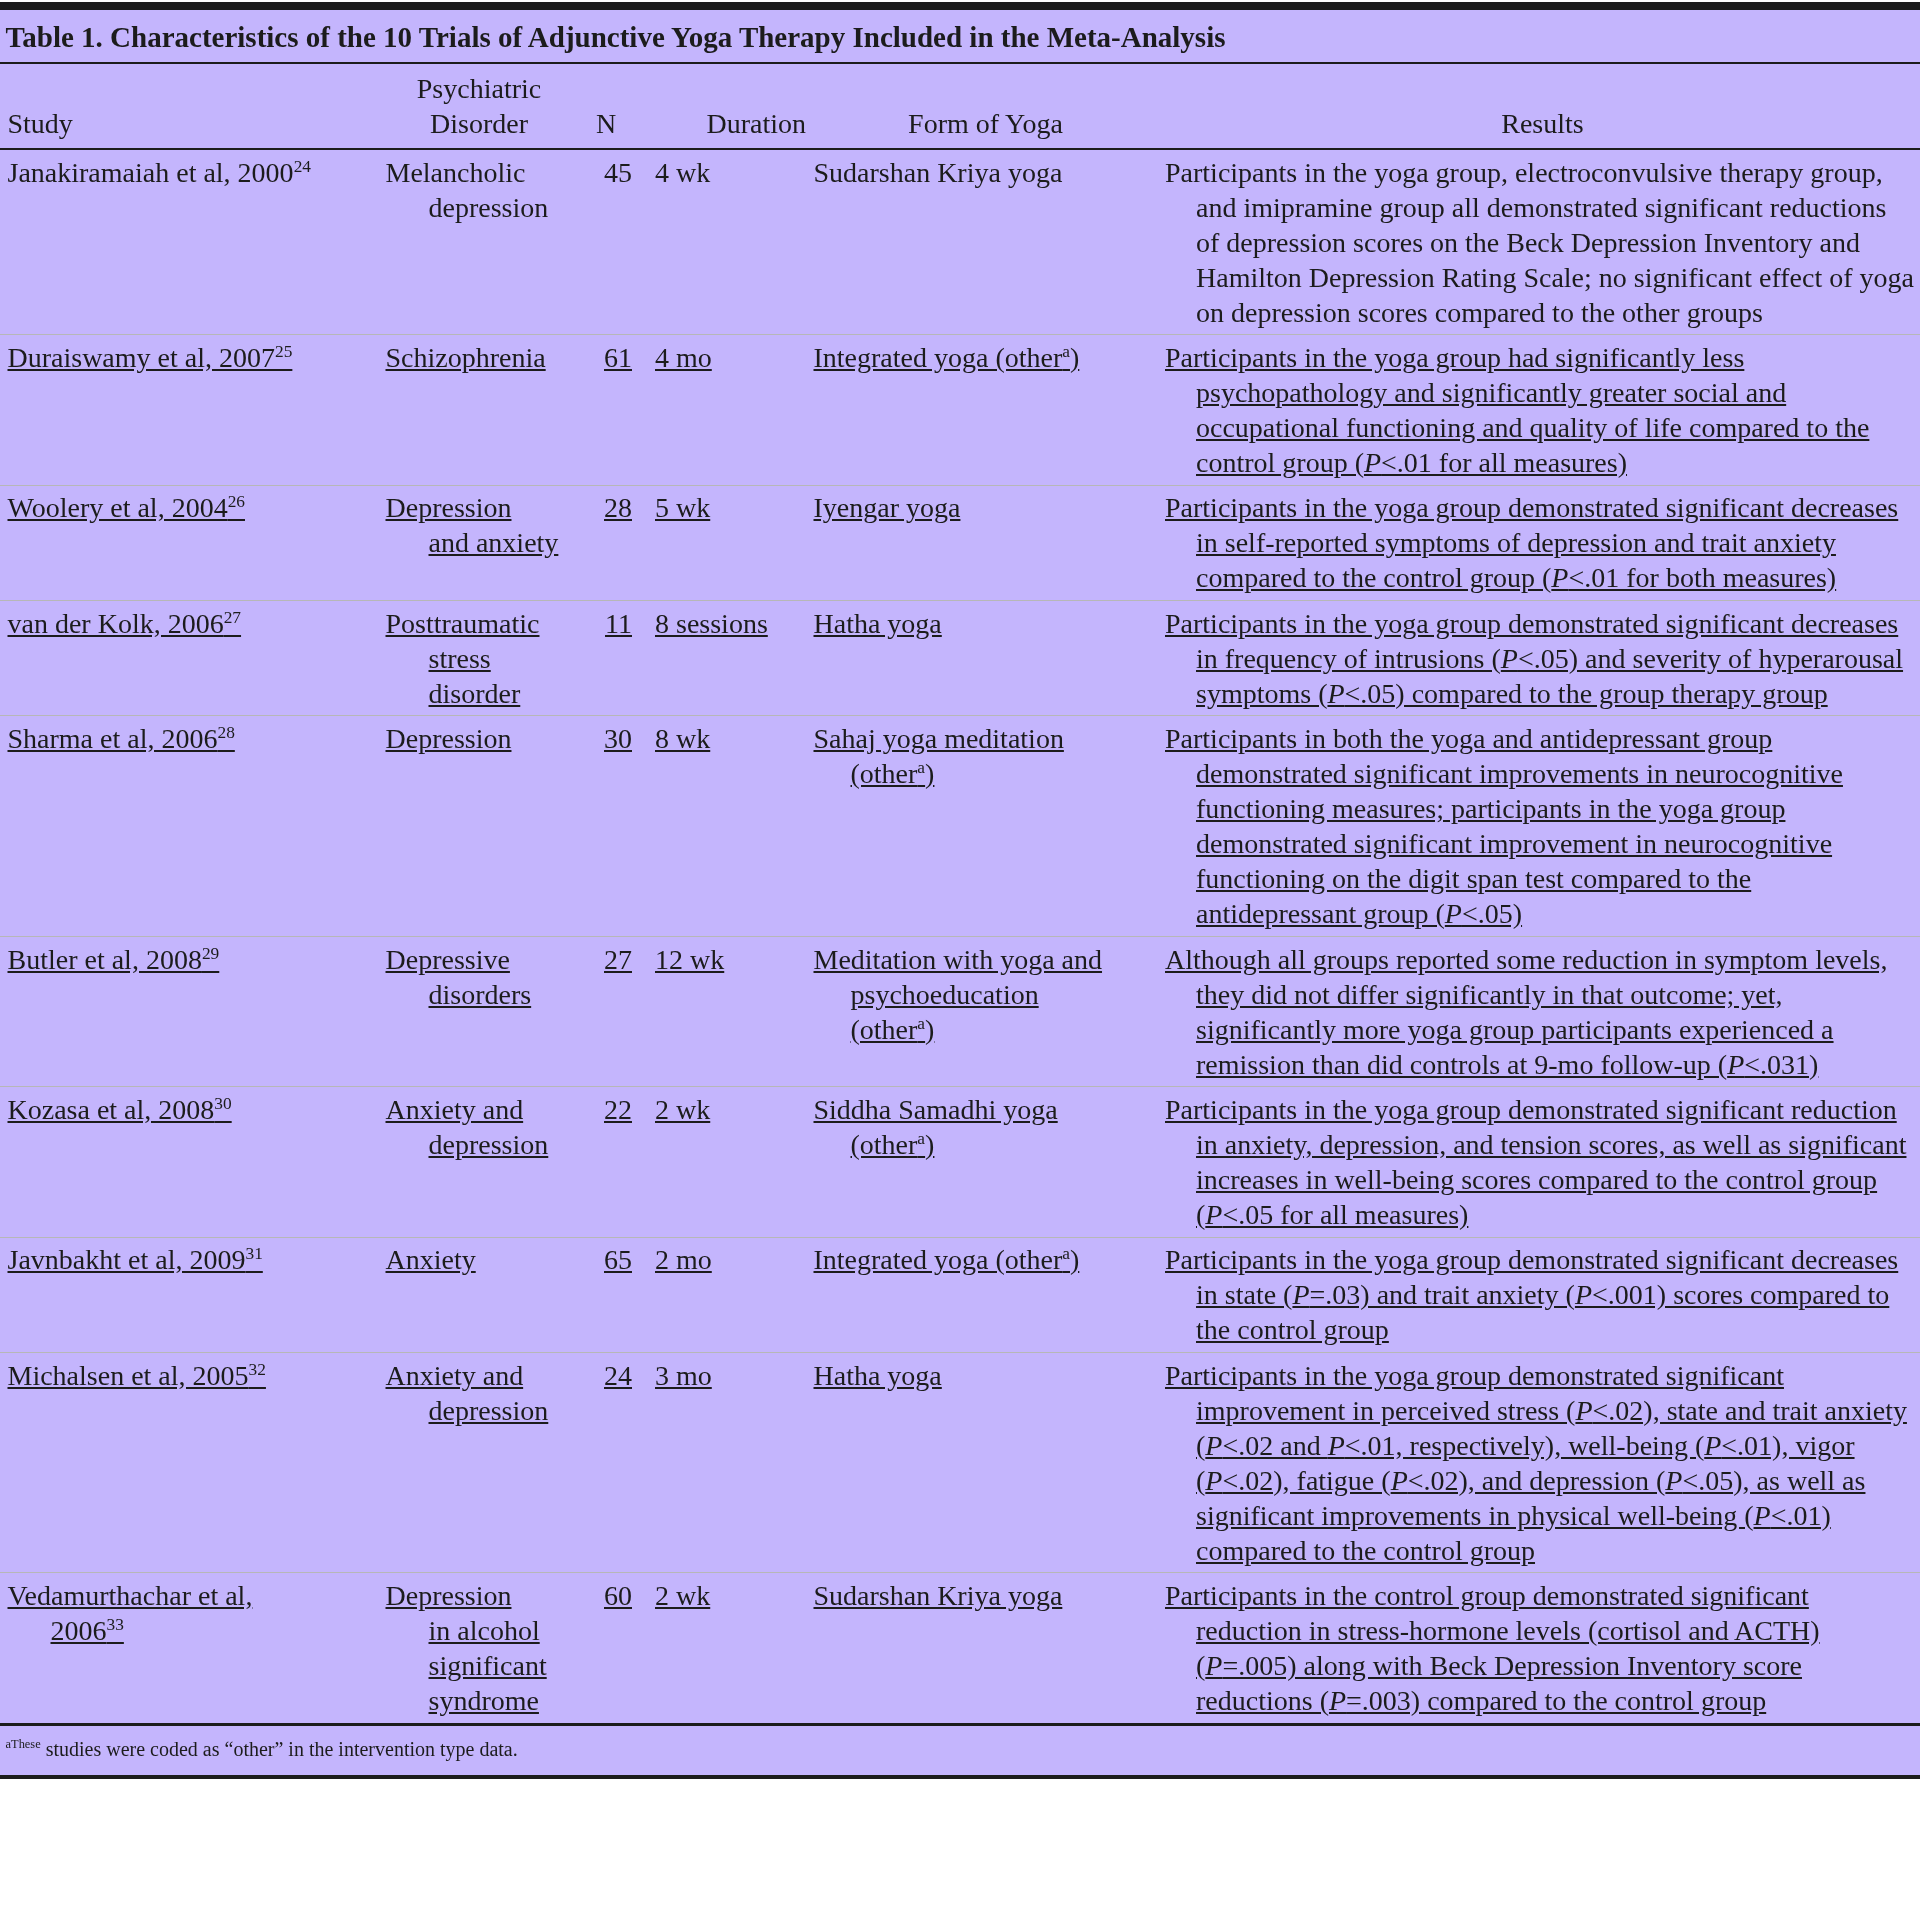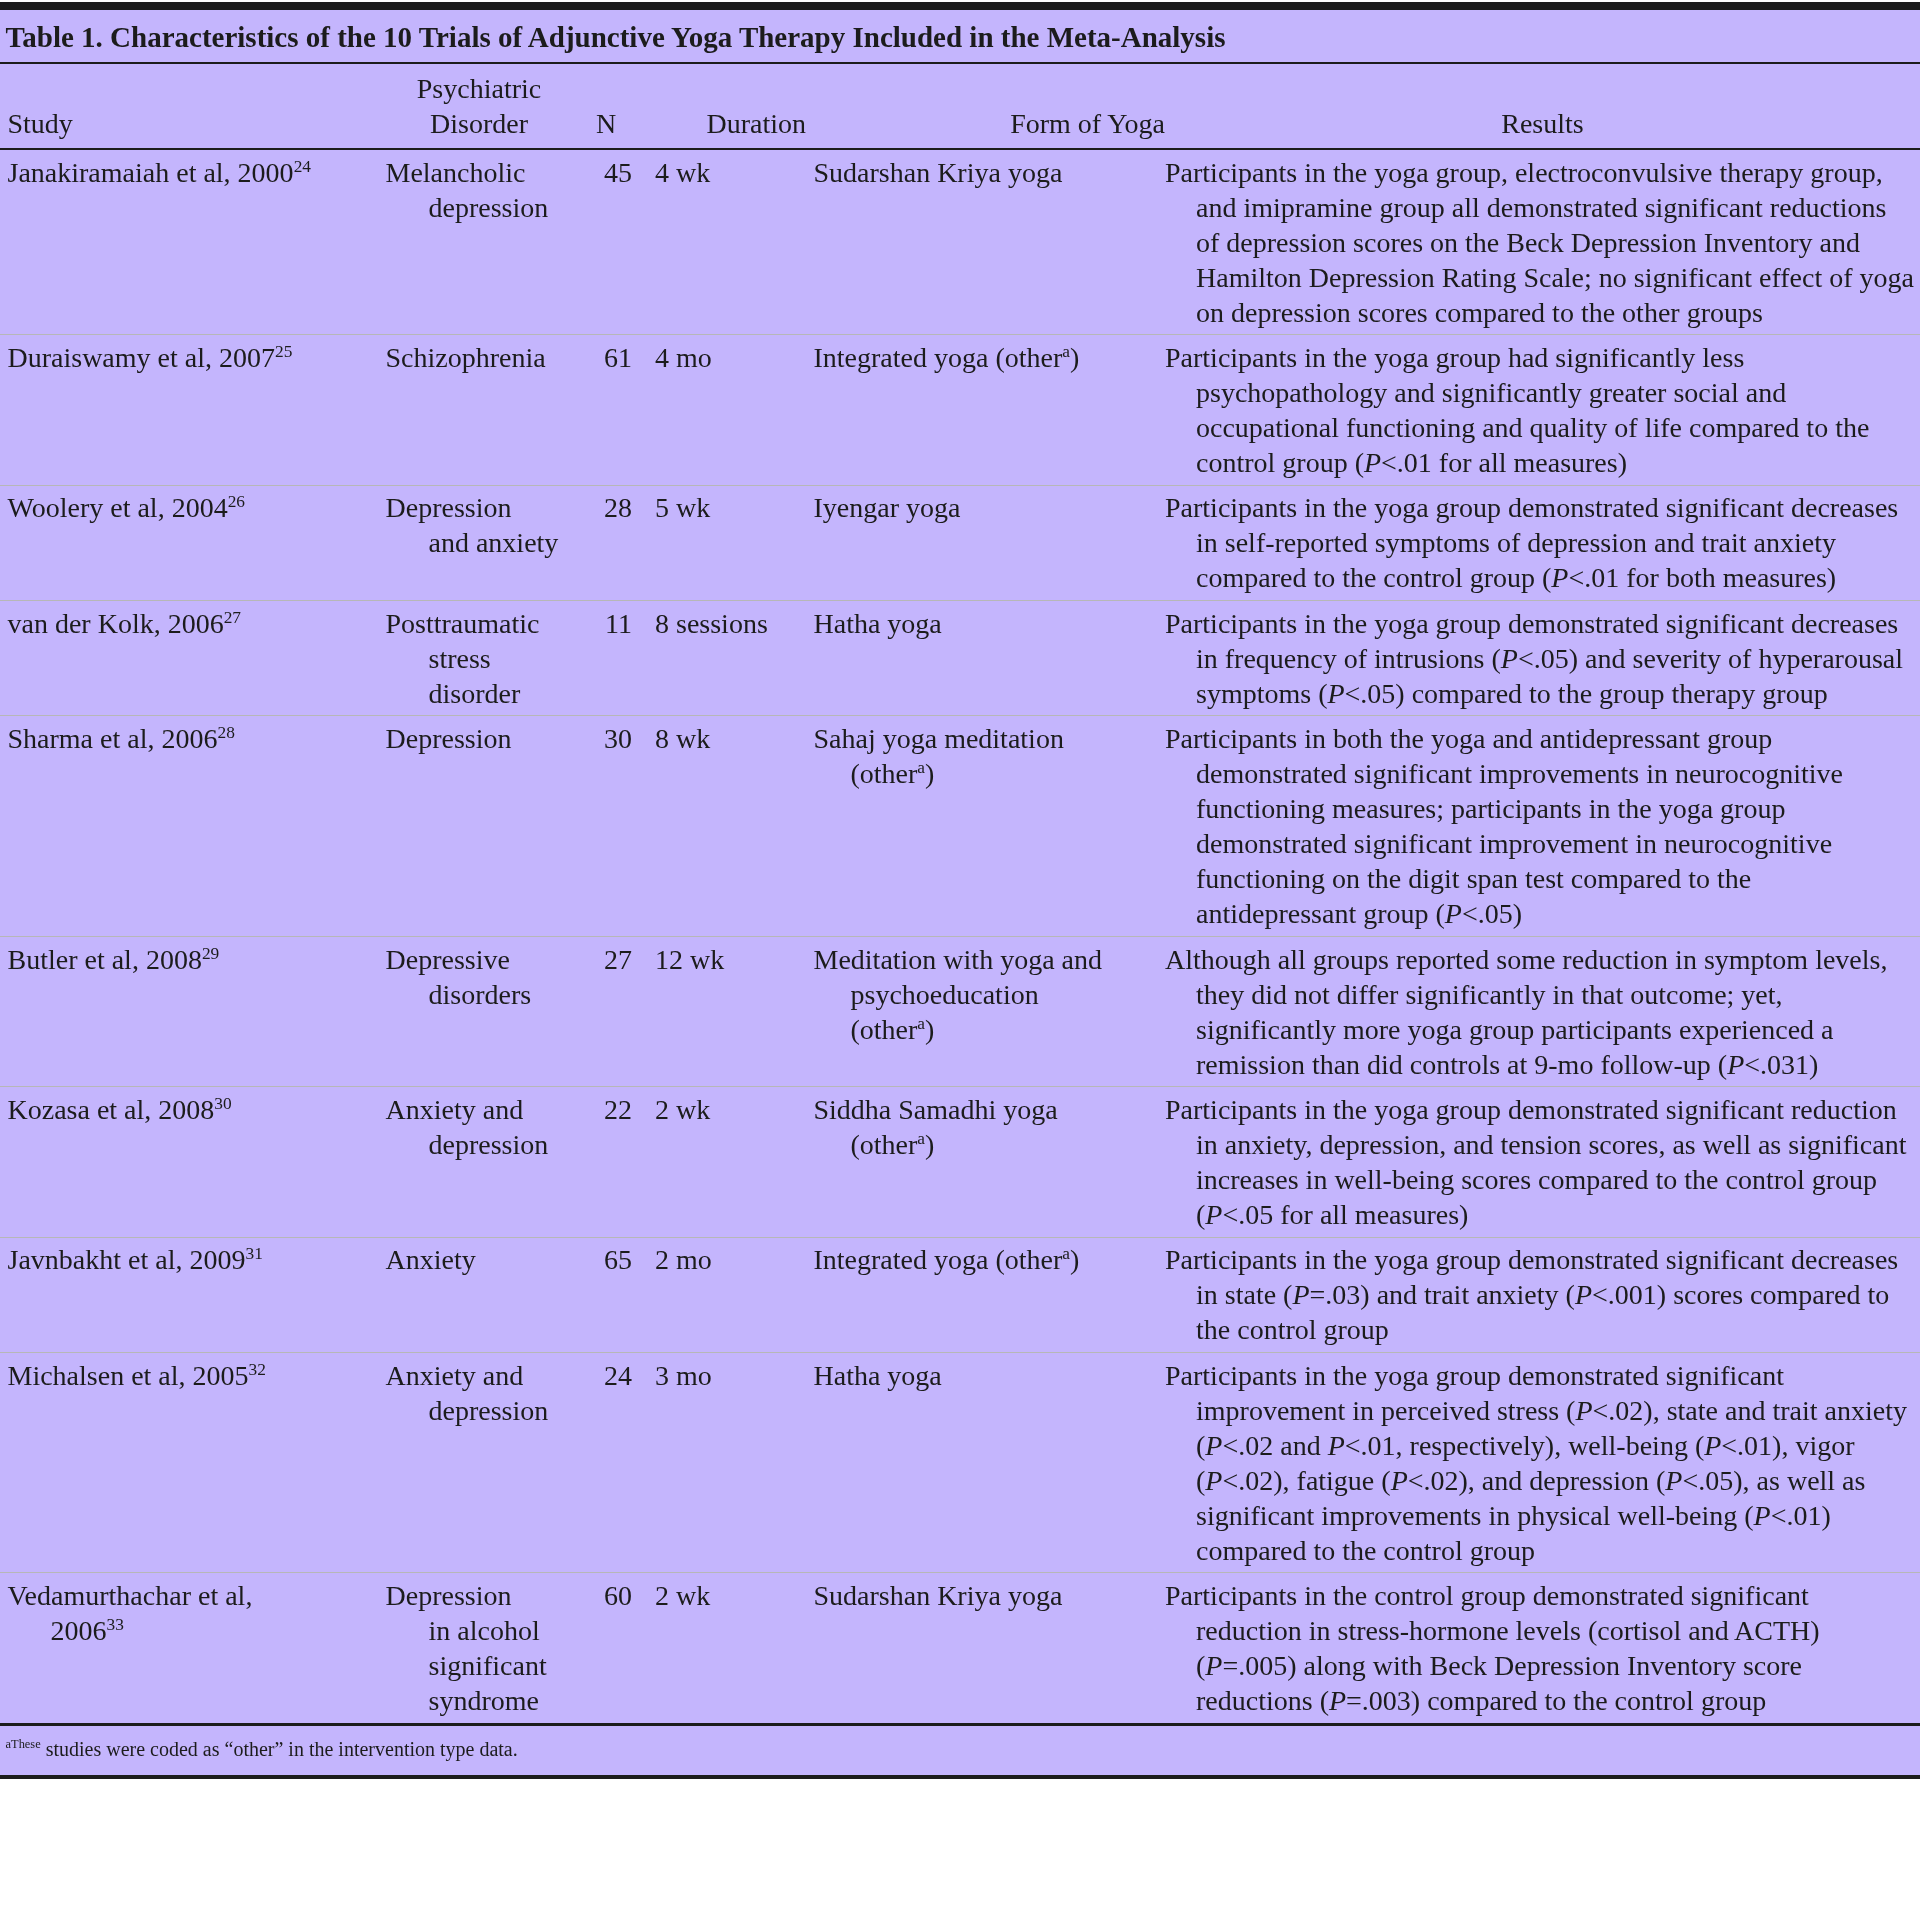--- a/index.html
+++ b/index.html
@@ -29,27 +29,27 @@
   thead th {
     font-weight:normal;
     vertical-align:bottom;
     padding:7.5px 0 6.5px 0;
     border-bottom:2.8px solid #1c1c1c;
   }
   th.c-study   { text-align:left;  padding-left:7.5px; }
   th.c-disorder{ text-align:center; }
   th.c-n       { text-align:center; }
   th.c-duration{ text-align:right; padding-left:23px; }
-  th.c-yoga    { text-align:right; }
+  th.c-yoga    { text-align:center; }
   th.c-results { text-align:center; }
   tbody td {
     vertical-align:top;
     padding:4.7px 0 4.7px 7.5px;
   }
-  tbody tr + tr td { border-top:1.9px solid #b7b7b7; }
+  tbody tr + tr td { border-top:1.9px solid #b7b7b7;text-decoration:underline; }
   td.c-n        { text-align:right; padding-left:0; }
   td.c-duration { padding-left:23px; }
   td.c-results  { padding-left:0; padding-right:3.7px; }
   .hang { padding-left:31px; text-indent:-31px; }
   .ln { }
   .ln.cont { padding-left:43px; }
   td.c-yoga .ln.cont { padding-left:37px; }
   sup { font-size:0.62em; line-height:0; vertical-align:super; }
   .footnotes {
     font-size:20px;

